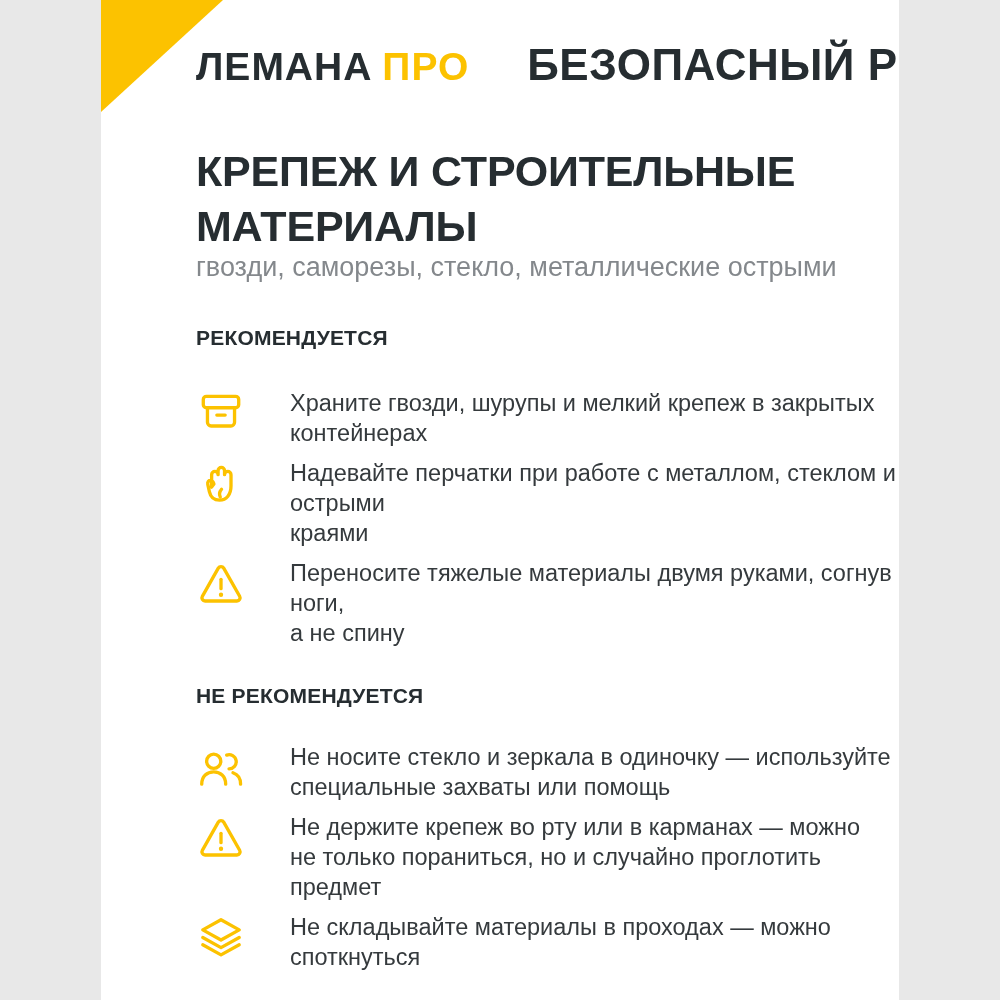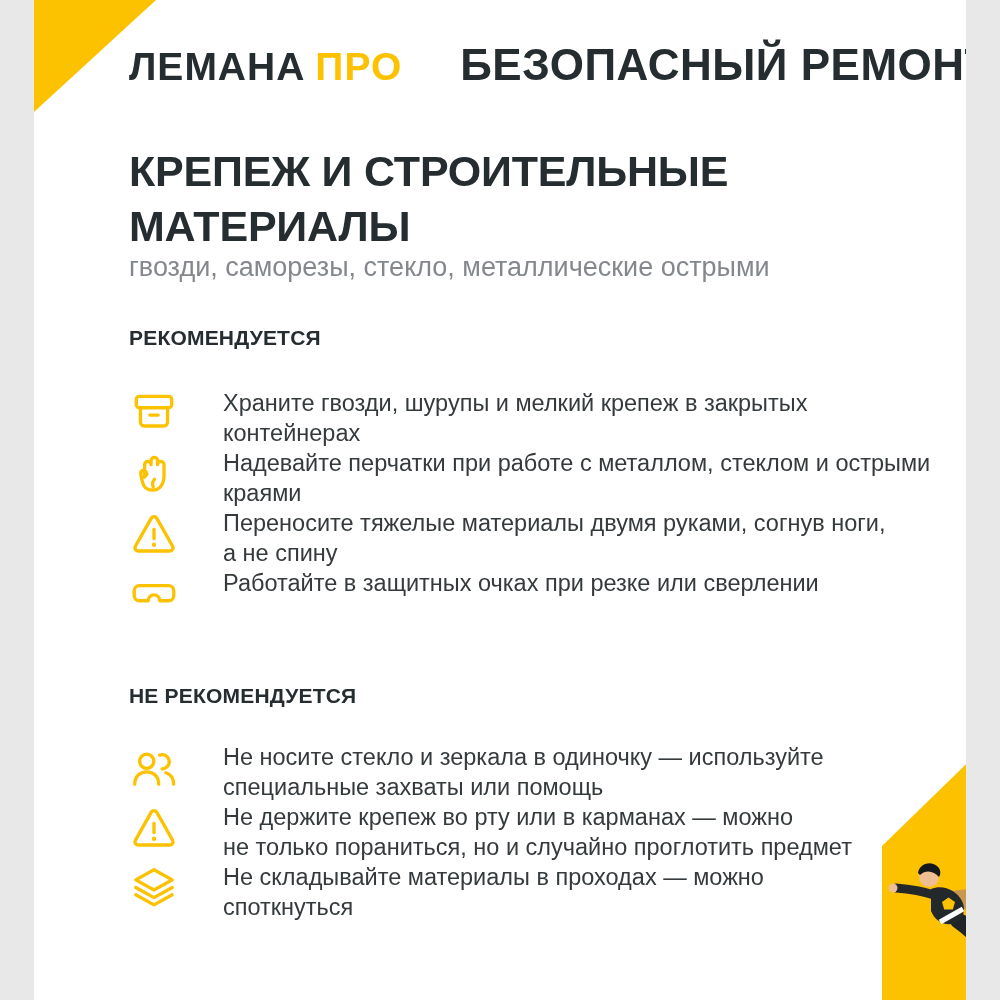--- a/index.html
+++ b/index.html
@@ -1,17 +1,17 @@
 <!DOCTYPE html>
 <html><head>
 <meta charset="utf-8">
 <style>
   html,body{margin:0;padding:0;background:#e8e8e8;}
   .poster{
-    position:relative;width:932px;height:1000px;background:#ffffff;overflow:hidden;
+    position:relative;width:798px;height:1000px;background:#ffffff;overflow:hidden;
     font-family:"Liberation Sans",sans-serif;color:#262d31;margin:0 auto;
   }
   
   .corner-tl{position:absolute;left:0;top:0;}
   .corner-br{position:absolute;left:848px;top:698px;}
   .hero-figure{position:absolute;left:850px;top:862px;}
   
   .header{position:absolute;left:95px;top:40px;display:flex;align-items:baseline;gap:58px;white-space:nowrap;}
   .logo{font-size:39px;font-weight:900;letter-spacing:1px;}
   .logo .accent{color:#fcc200;margin-left:10px;}
@@ -20,21 +20,21 @@
   .page-title{
     position:absolute;left:95px;top:144px;margin:0;
     font-size:43px;line-height:55px;font-weight:900;letter-spacing:-0.2px;
     white-space:pre-line;
   }
   .subtitle{position:absolute;left:95px;top:252px;margin:0;font-size:27px;color:#84888c;}
   .section-heading{position:absolute;left:95px;margin:0;font-size:21px;font-weight:900;letter-spacing:0.2px;}
   #rec-heading{top:326px;}
   #notrec-heading{top:684px;}
   
-  .list{position:absolute;left:95px;display:flex;flex-direction:column;gap:0;}
+  .list{position:absolute;left:95px;display:flex;flex-direction:column;gap:10px;}
   #rec-list{top:388px;}
   #notrec-list{top:742px;}
   .item{display:flex;align-items:flex-start;}
   .item-icon{flex:0 0 52px;margin-right:42px;margin-top:1px;}
   .item-icon svg{display:block;}
   .item-text{
     margin:0;font-size:23.5px;line-height:30px;color:#353a3d;
     white-space:pre-line;max-width:780px;
   }
   .icon-stroke{stroke:#fcc200;stroke-width:3.2;fill:none;stroke-linecap:round;stroke-linejoin:round;}
@@ -97,30 +97,20 @@
             <path d="M21.4 8.8 a3 3 0 0 1 5.2 0 l15.3 27 a3 3 0 0 1 -2.6 4.5 H8.7 a3 3 0 0 1 -2.6 -4.5 Z"></path>
             <line x1="24" y1="19.5" x2="24" y2="28.5"></line>
             <circle cx="24" cy="34.3" r="0.9" fill="#fcc200" stroke-width="2.4"></circle>
           </g>
         </svg>
       </span>
       <p class="item-text">Переносите тяжелые материалы двумя руками, согнув ноги,
 а не спину</p>
     </div>
 
-    <div class="item">
-      <span class="item-icon">
-        <svg width="50" height="50" viewBox="0 0 48 48">
-          <g class="icon-stroke">
-            <path d="M10 16 H38 A5 5 0 0 1 43 21 V25.5 A5 5 0 0 1 38 30.5 H29.6 A5.6 5.6 0 0 0 18.4 30.5 H10 A5 5 0 0 1 5 25.5 V21 A5 5 0 0 1 10 16 Z"></path>
-          </g>
-        </svg>
-      </span>
-      <p class="item-text">Работайте в защитных очках при резке или сверлении</p>
-    </div>
 
   </div>
 
   <h2 class="section-heading" id="notrec-heading">НЕ РЕКОМЕНДУЕТСЯ</h2>
 
   <div class="list" id="notrec-list">
 
     <div class="item">
       <span class="item-icon">
         <svg width="50" height="50" viewBox="0 0 48 48">

